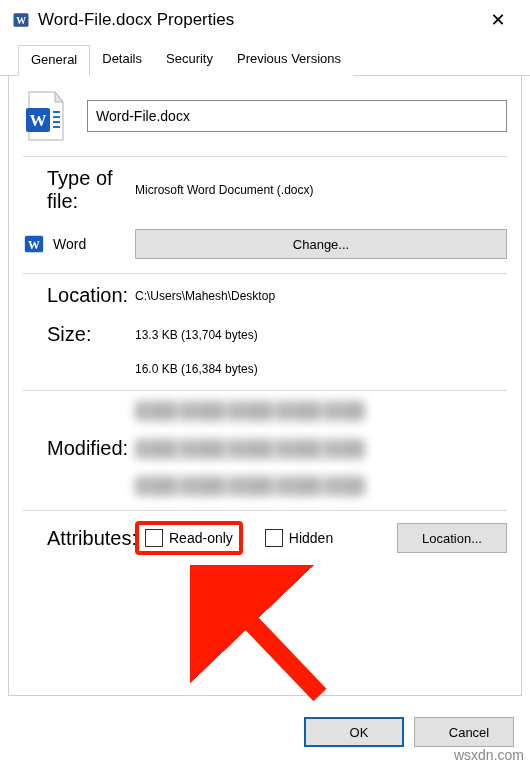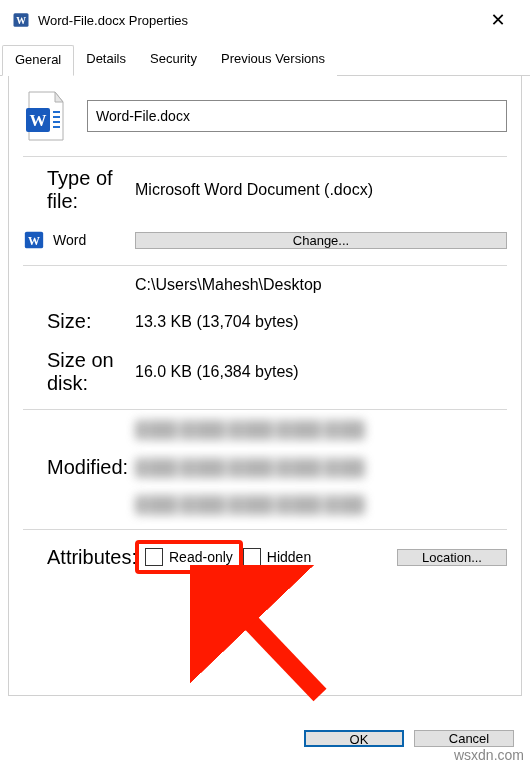--- a/index.html
+++ b/index.html
@@ -16,29 +16,29 @@
       display: flex;
       align-items: center;
       padding: 8px 12px;
       height: 40px;
     }
     .titlebar .wicon {
       width: 18px; height: 18px;
       margin-right: 8px;
       display: flex; align-items: center; justify-content: center;
     }
-    .titlebar .title { flex: 1; font-size: 13px; }
+    .titlebar .title { flex: 1; font-size: 17px; }
     .close-x {
       width: 40px; text-align: center;
       font-size: 18px; font-weight: 300;
       cursor: default;
     }
     .tabs {
       display: flex;
-      padding: 0 2px;
+      padding: 0 18px;
       margin-top: 4px;
       border-bottom: 1px solid #d0d0d0;
       position: relative;
     }
     .tab {
       padding: 6px 12px 8px 12px;
       font-size: 13px;
       cursor: default;
       position: relative;
       top: 1px;
@@ -79,45 +79,46 @@
       margin: 14px 0 10px 0;
     }
     .grid {
       display: grid;
       grid-template-columns: 112px 1fr auto;
       row-gap: 16px;
       align-items: center;
       font-size: 14px;
     }
     .grid .label { font-size: 20px; margin-left: 24px; }
-    .grid .value { font-size: 16px; }
+    .grid .value { font-size: 12px; }
     .openswith { display: flex; align-items: center; gap: 8px; }
     .ow-icon {
       width: 22px; height: 22px;
     }
     .btn {
-      height: 17px;
+      height: 30px;
       min-width: 110px;
       background: #e1e1e1;
       border: 1px solid #adadad;
       font-family: inherit;
       font-size: 13px;
       padding: 0 14px;
       cursor: default;
     }
     .blurval {
       width: 230px; height: 20px;
       filter: blur(5px);
       background: repeating-linear-gradient(90deg,#777 0 10px,#999 10px 14px,#777 14px 40px,#aaa 40px 48px);
       border-radius: 4px;
       opacity: 0.55;
     }
     .attrrow {
       display: flex;
       align-items: center;
+      gap: 22px;
     }
     .chk {
       display: flex; align-items: center; gap: 6px;
       font-size: 14px;
     }
     .chkbox {
       width: 18px; height: 18px;
       border: 1px solid #333;
       background: #fff;
     }
@@ -205,26 +206,26 @@
         </svg>
       </span>
       <span>Word</span>
     </div>
     <button class="btn">Change...</button>
   </div>
 
   <hr class="sep">
 
   <div class="grid">
+    <div class="label">Location:</div>
     <div class="value" style="grid-column:2/4">C:\Users\Mahesh\Desktop</div>
 
     <div class="label">Size:</div>
     <div class="value" style="grid-column:2/4">13.3 KB (13,704 bytes)</div>
 
-    <div class="label">Size on disk:</div>
     <div class="value" style="grid-column:2/4">16.0 KB (16,384 bytes)</div>
   </div>
 
   <hr class="sep">
 
   <div class="grid">
     <div style="grid-column:2/4">
         <div class="blurval"></div>
       </div>
 

